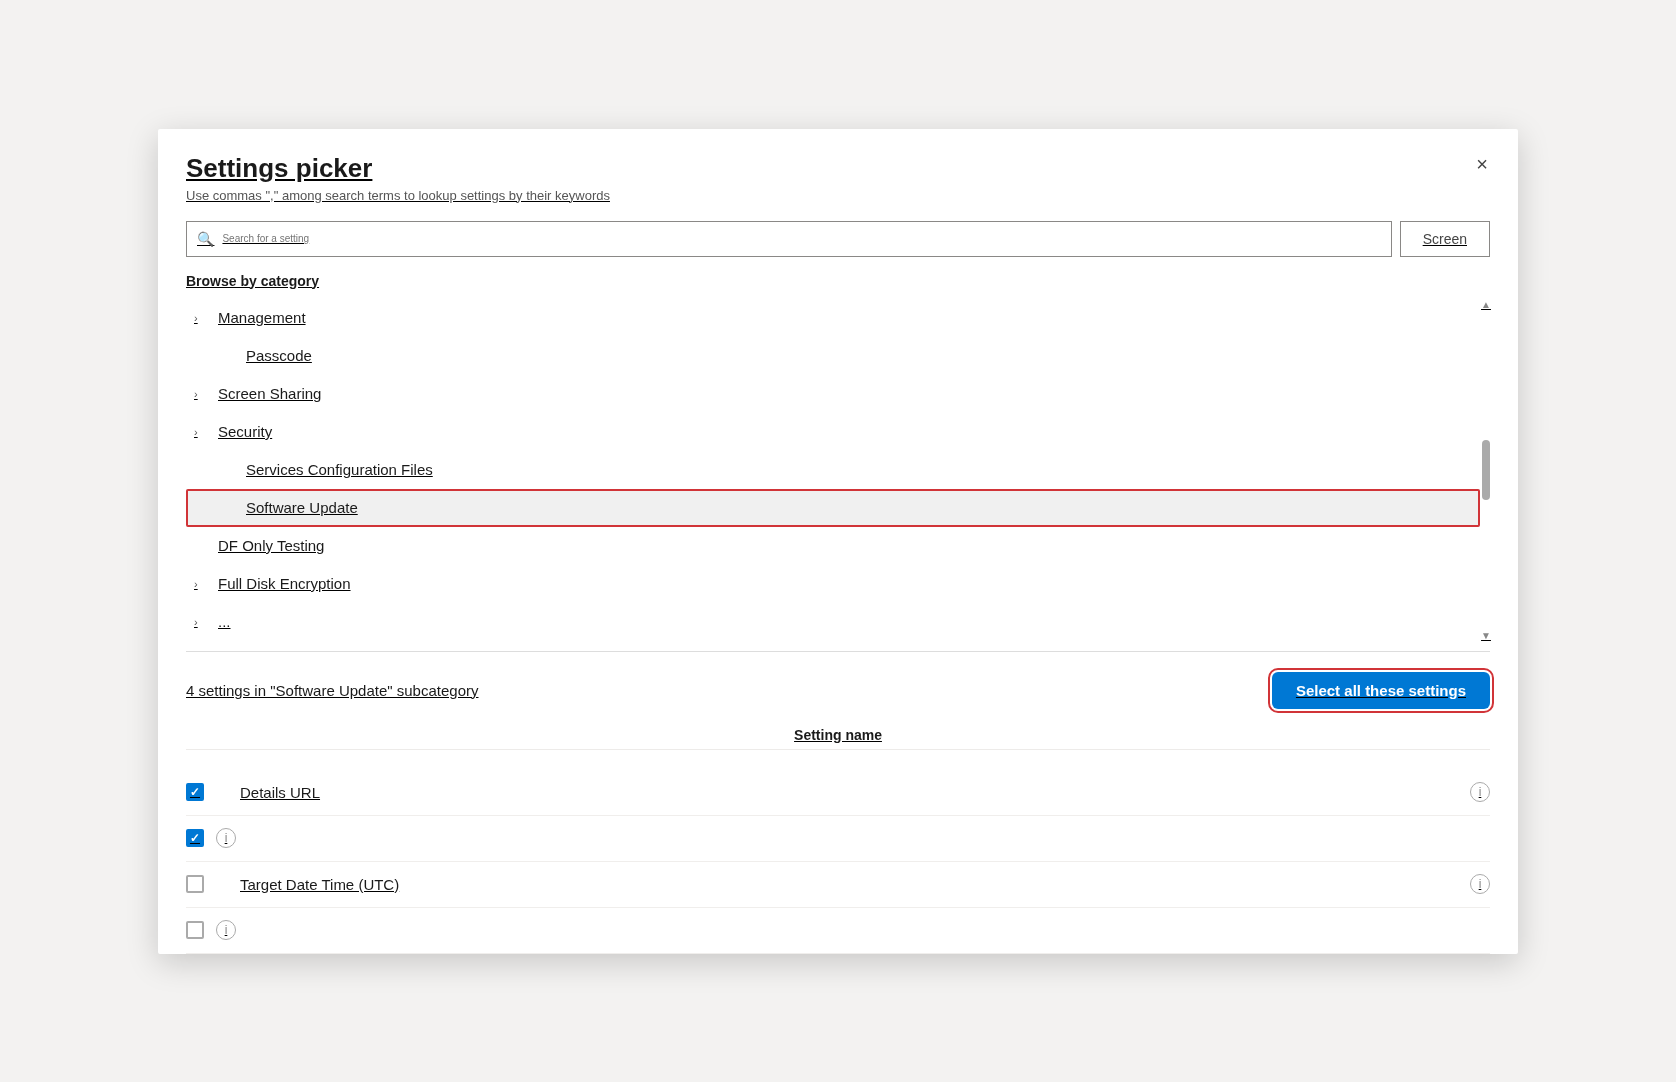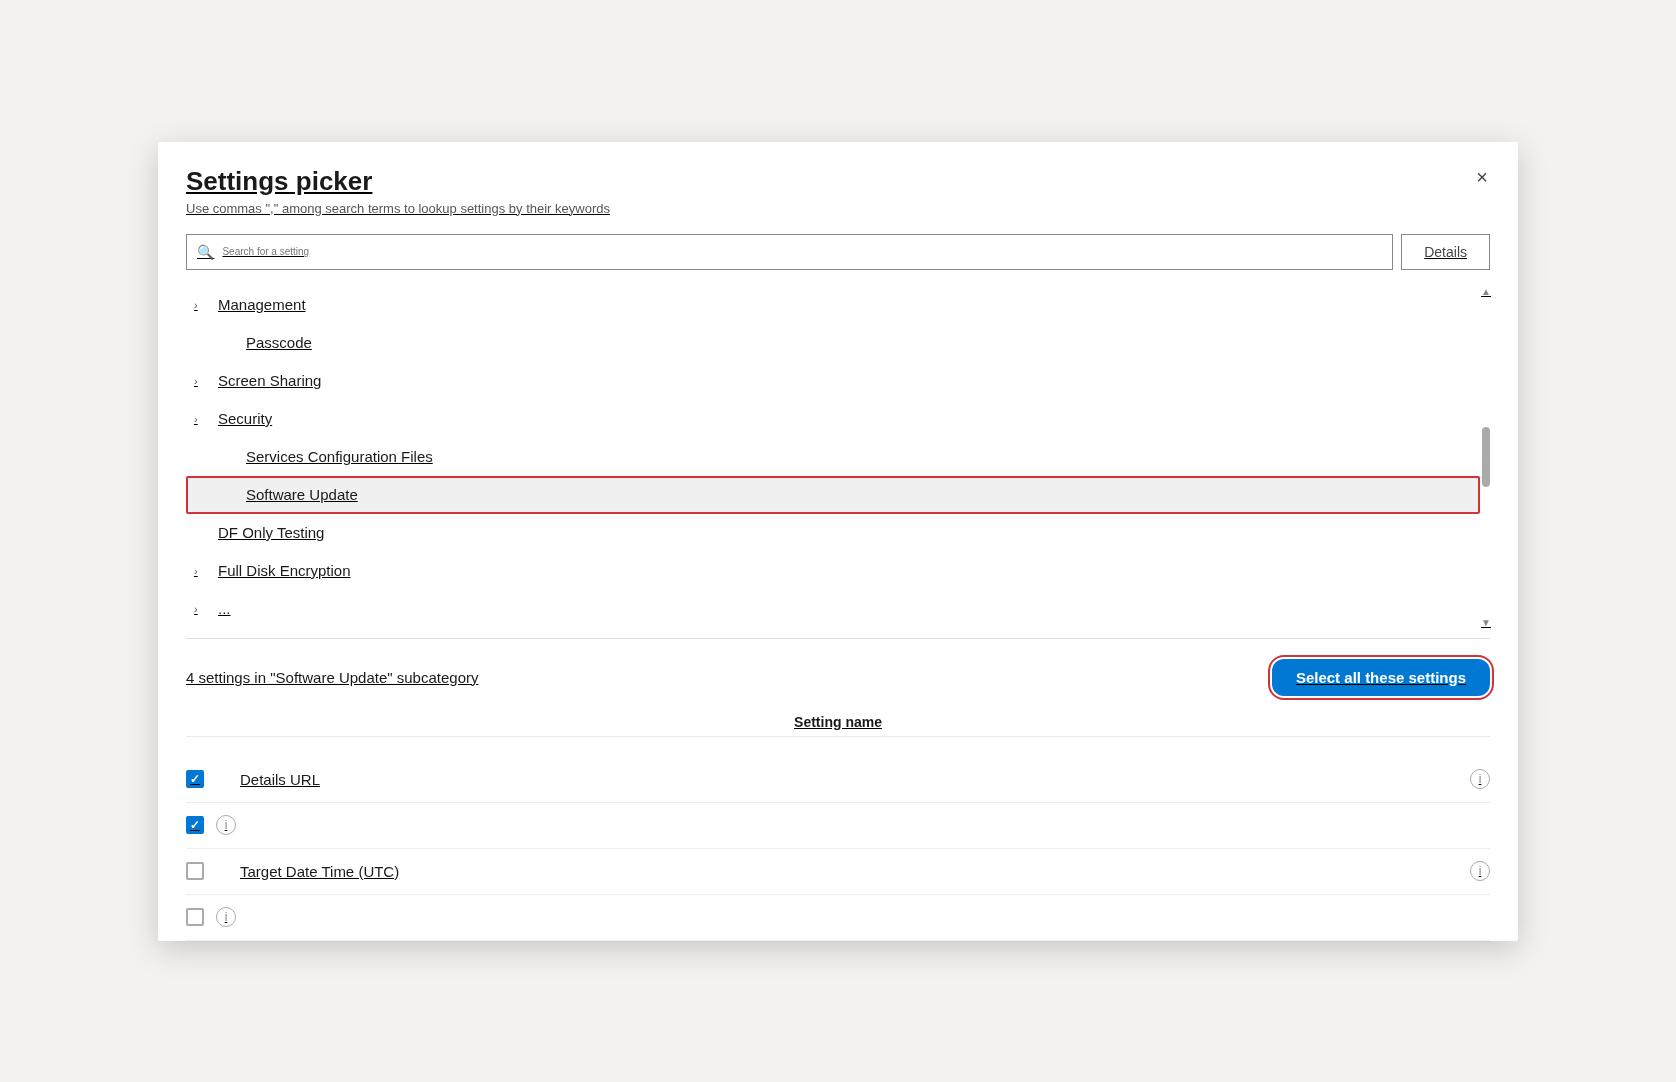--- a/index.html
+++ b/index.html
@@ -172,21 +172,21 @@
       color: #1a1a1a;
     }
     .select-all-btn {
       background: #0078d4;
       color: #fff;
       border: none;
       padding: 10px 24px;
       font-size: 15px;
       font-weight: 600;
       cursor: pointer;
-      border-radius: 12px;
+      border-radius: 6px;
       outline: 2px solid #d13438;
       outline-offset: 2px;
     }
     .settings-table-header {
       font-size: 14px;
       font-weight: 700;
       color: #1a1a1a;
       padding: 6px 0;
       border-bottom: 1px solid #edebe9;
       margin-bottom: 20px;
@@ -251,23 +251,24 @@
     <div class="modal-title">Settings picker</div>
     <div class="modal-subtitle">Use commas "," among search terms to lookup settings by their keywords</div>
     <button class="close-btn">×</button>
   </div>
 
   <div class="search-row">
     <div class="search-input-wrap">
       <span class="search-icon-inner">🔍</span>
       <input class="search-input" type="text" placeholder="Search for a setting" style="">
     </div>
-    <button class="search-btn">Details</button>
+    <button class="search-btn">Screen</button>
   </div>
 
+  <div class="browse-label">Browse by category</div>
 
   <div class="category-list-wrap">
     <ul class="category-list" id="cat-list">
         <li class="cat-item">
           <span class="chevron">›</span>
           <span>Management</span>
         </li>
         <li class="cat-item">
           <span class="indent"></span>
           <span class="chevron"></span>

